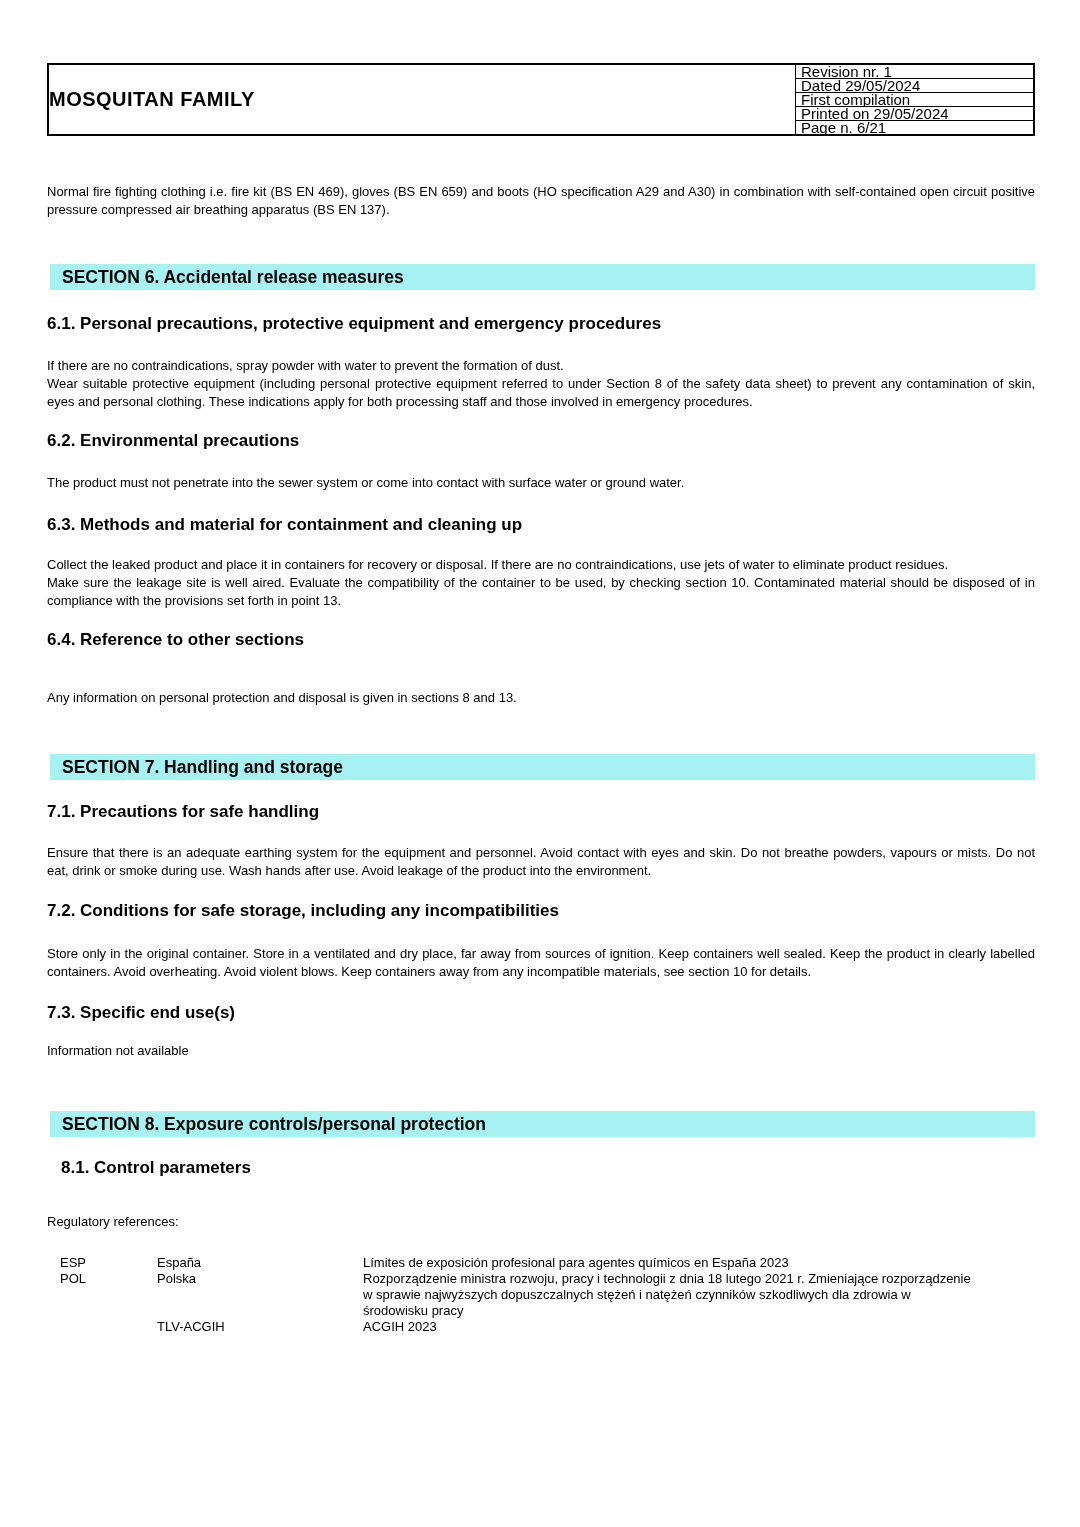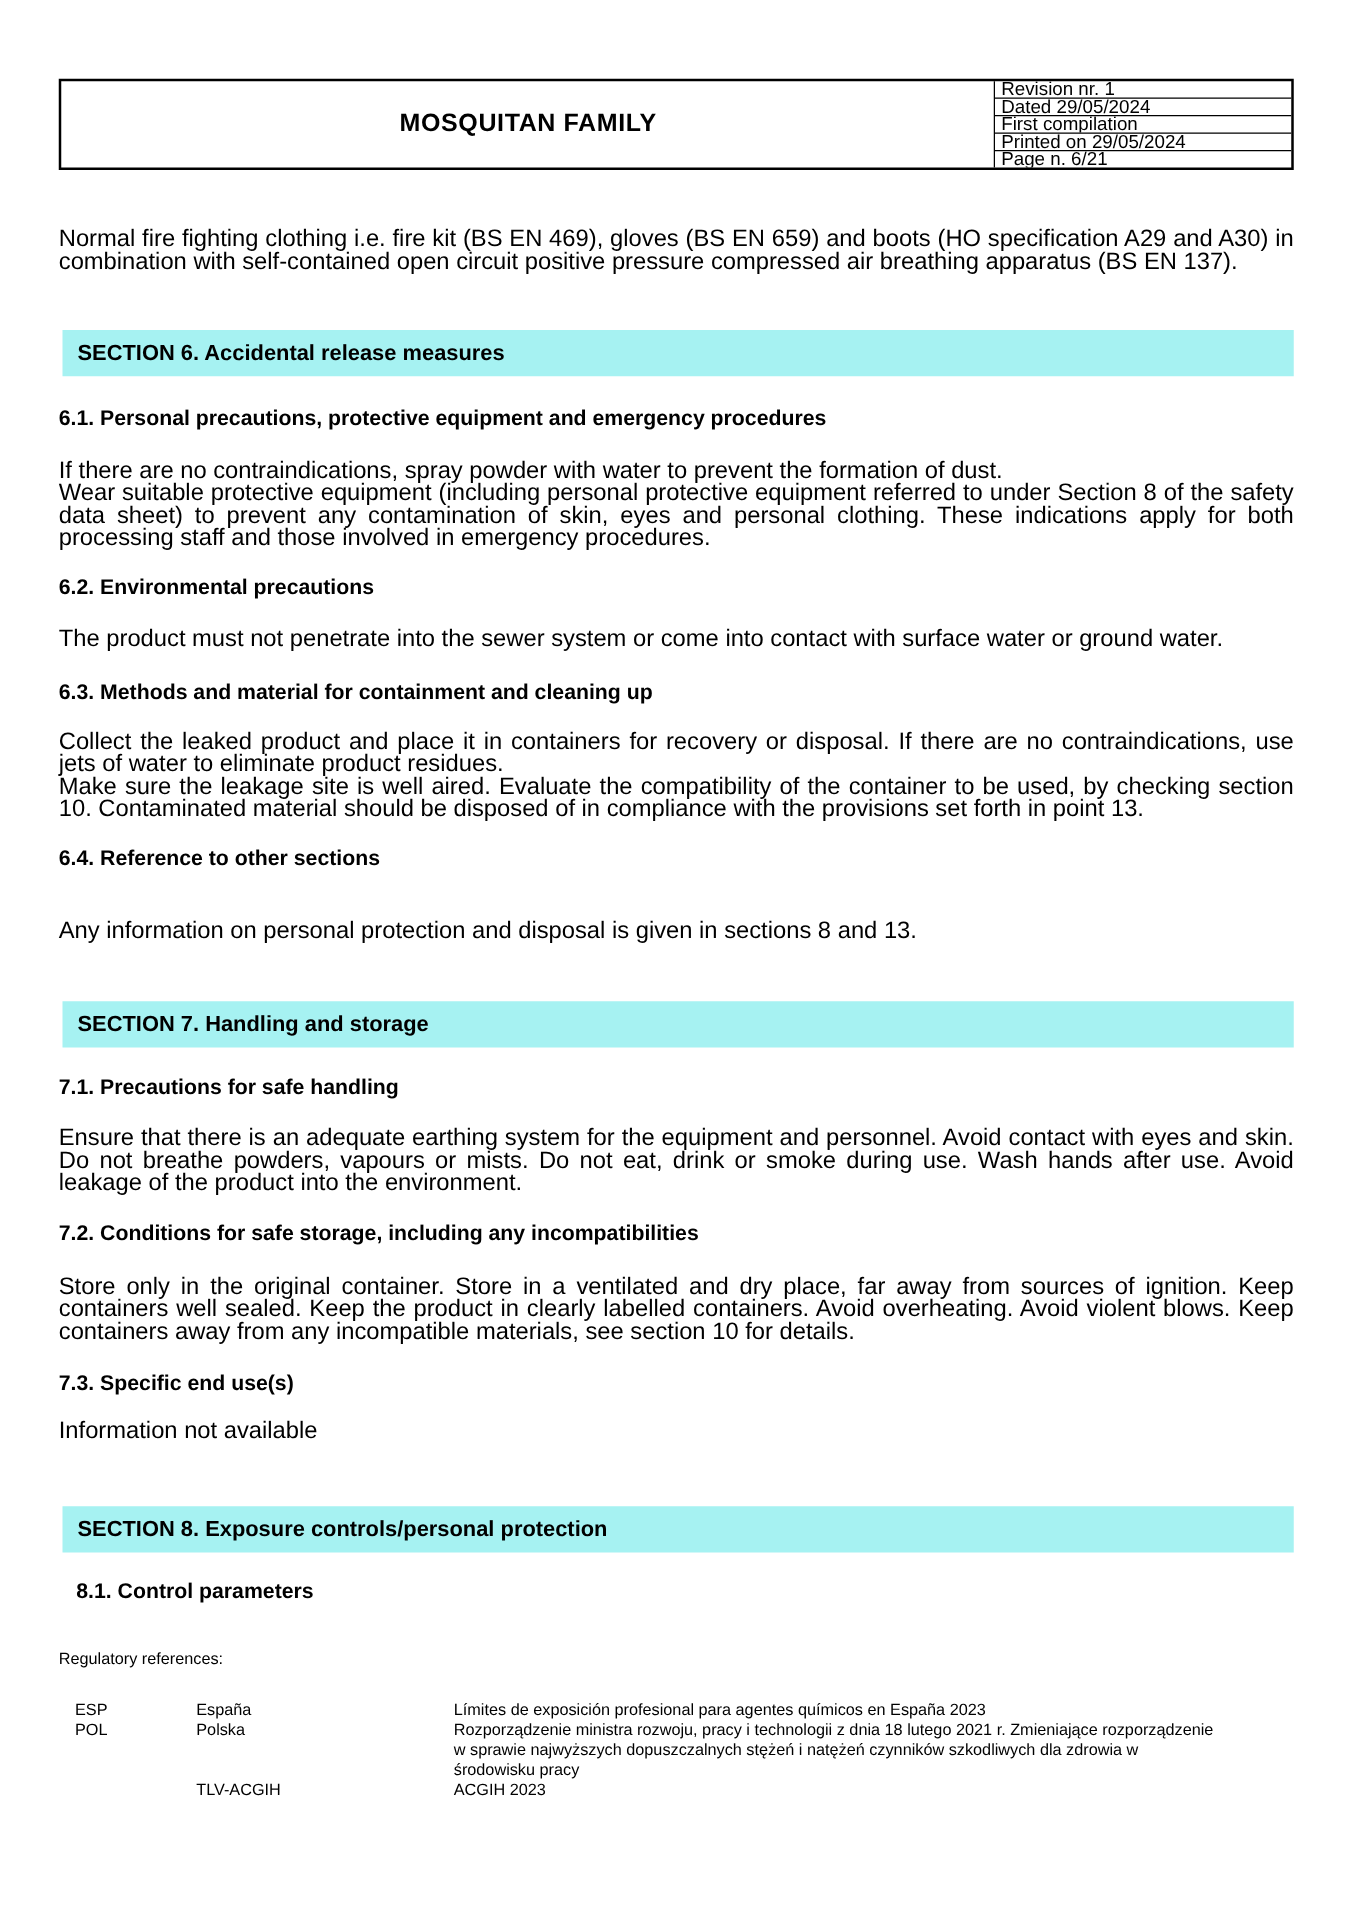--- a/index.html
+++ b/index.html
@@ -14,21 +14,21 @@
 
   
   .doc-header {
     margin-top: 63px;
     position: relative;
     height: 69px;
     border: 2px solid #000;
   }
   .title-cell {
     position: absolute; top: 0; bottom: 0; left: 0; right: 237px;
-    display: flex; align-items: center; justify-content: center;
+    display: flex; align-items: center; justify-content: flex-start;
   }
   .product-title {
     font-size: 20px; font-weight: bold; letter-spacing: 0.5px;
   }
   .rev-table {
     position: absolute; top: 0; right: 0; bottom: 0; width: 237px;
     border-left: 1.5px solid #000;
     display: flex; flex-direction: column;
   }
   .rev-row {
@@ -36,31 +36,31 @@
     border-bottom: 1.5px solid #000;
     font-size: 15px;
     padding-left: 5px;
     display: flex; align-items: center;
     white-space: nowrap; overflow: hidden;
   }
   .rev-row:last-child { border-bottom: none; }
 
   
   .body-text {
-    font-size: 19px; line-height: 18px;
+    font-size: 13px; line-height: 18px;
     text-align: justify;
     margin: 0;
   }
   .para p { margin: 0; }
 
   
   .sec-bar {
     margin-left: 3px;
     background: #a6f2f2;
-    height: 37px;
+    height: 26px;
     display: flex; align-items: center;
     padding-left: 12px;
     box-sizing: border-box;
     font-weight: bold; font-size: 17.5px;
     white-space: nowrap;
   }
 
   .subhead {
     font-size: 17px; line-height: 18px; font-weight: bold;
     margin: 0;

